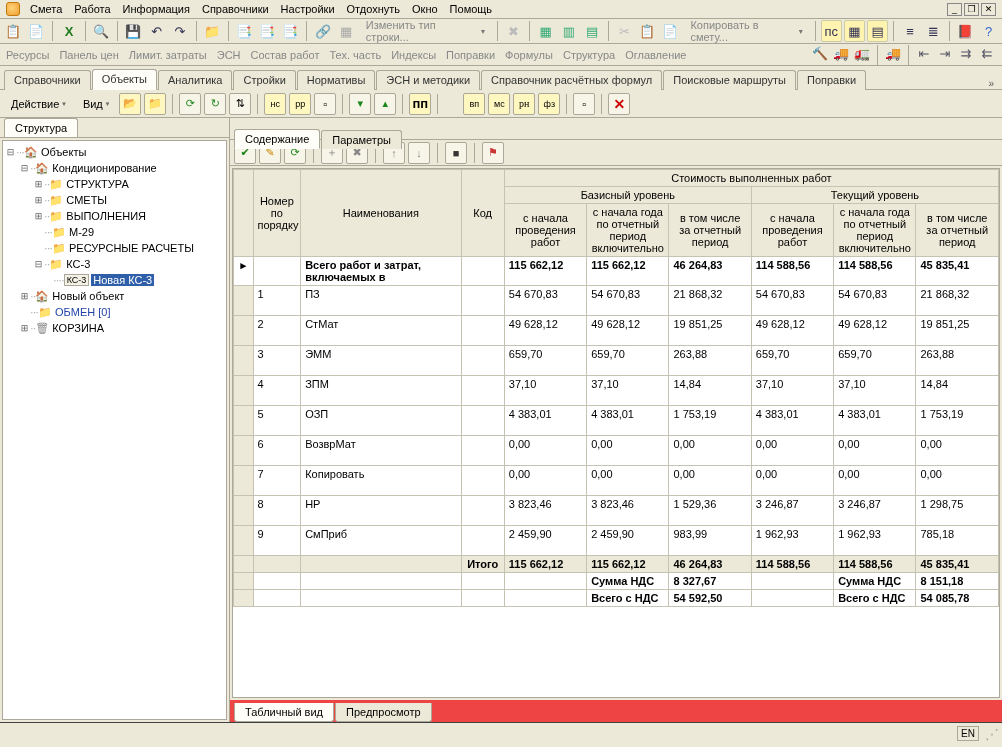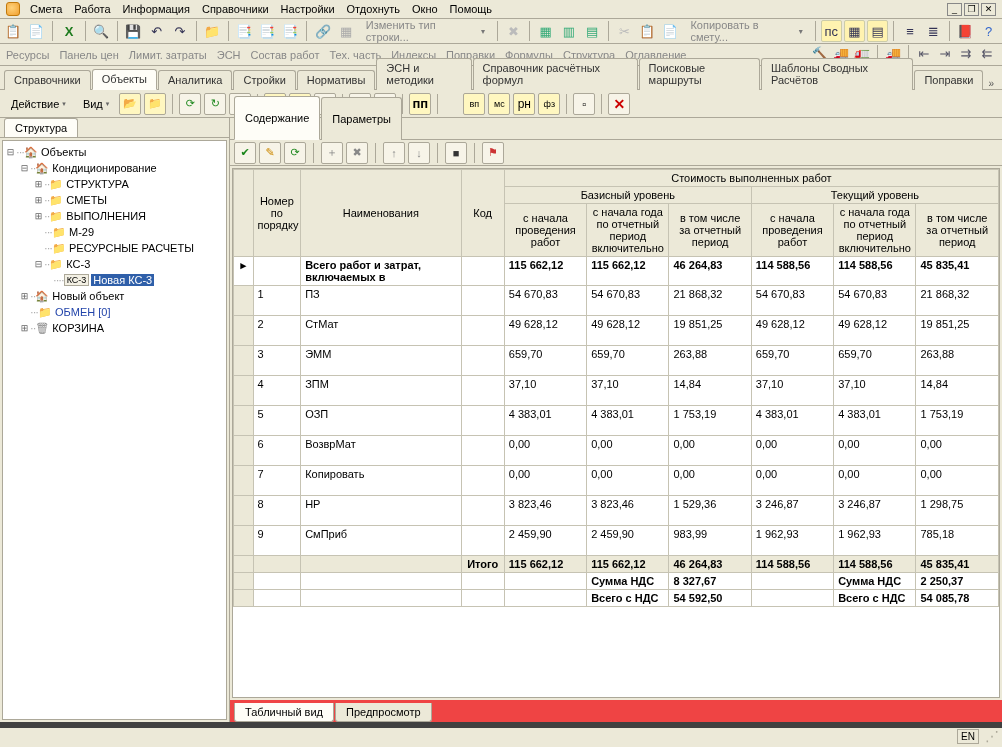--- a/index.html
+++ b/index.html
@@ -188,26 +188,26 @@
   
   .right-pane { flex: 1; display:flex; flex-direction:column; }
   .content-tabs {
     height: 22px;
     display: flex; align-items: flex-end;
     padding-left: 4px;
     border-bottom: 1px solid #aca899;
     background:#ece9d8;
   }
   .content-tabs .ctab {
-    padding: 15px 10px;
+    padding: 3px 10px;
     border:1px solid #aca899; border-bottom:none;
     border-radius: 3px 3px 0 0;
     margin-right:1px;
     background:#ece9d8;
-    position:relative; top:1px;
+    position:relative; top:10px;
     cursor:default;
   }
   .content-tabs .ctab.active { background:#fefdf7; border-bottom:1px solid #fefdf7; }
   .grid-toolbar {
     height: 26px;
     display:flex;align-items:center;
     padding:0 4px; gap:3px;
     border-bottom:1px solid #aca899;
     background:#ece9d8;
   }
@@ -258,21 +258,21 @@
     border-top:none;
     border-radius:0 0 3px 3px;
     margin-right:1px;
     background:#ece9d8;
     cursor:default;
   }
   .bottom-tabs .btab.active { background:#fefdf7; }
   
   .statusbar {
     height: 22px;
-    border-top:6px solid #404040;
+    border-top:1px solid #404040;
     display:flex; align-items:center;
     padding:0 6px;
     background:#ece9d8;
   }
   .statusbar .lang { margin-left:auto; border:1px solid #aca899;padding:1px 3px;font-size:10px; }
   .statusbar .grip { margin-left:6px; color:#aca899; font-size:14px; letter-spacing:-3px; }
 </style>
 </head>
 <body>
 
@@ -371,21 +371,20 @@
 
 <div class="navtabs-wrap">
   <div class="navtab">Справочники</div>
   <div class="navtab active">Объекты</div>
   <div class="navtab">Аналитика</div>
   <div class="navtab">Стройки</div>
   <div class="navtab">Нормативы</div>
   <div class="navtab">ЭСН и методики</div>
   <div class="navtab">Справочник расчётных формул</div>
   <div class="navtab">Поисковые маршруты</div>
-  <div class="navtab">Шаблоны Сводных Расчётов</div>
   <div class="navtab">Поправки</div>
   <div class="chev">»</div>
 </div>
 
 <div class="actionbar">
   <div class="wordbtn">
       <span>Действие</span>
       <span class="caret">▾</span>
     </div>
   <div class="wordbtn">
@@ -403,21 +402,21 @@
   <div class="sqbtn yellow" style="font-size:9px;">рр</div>
   <div class="sqbtn">▫</div>
   <div class="tsep"></div>
   <div class="sqbtn" style="color:#1a861a;">▾</div>
   <div class="sqbtn" style="color:#1a861a;">▴</div>
   <div class="tsep"></div>
   <div class="sqbtn yellow" style="font-size:13px;font-weight:bold;">пп</div>
   <div class="tsep"></div>
   <div class="sqbtn yellow" style="font-size:9px;margin-left:19px;">вп</div>
   <div class="sqbtn yellow" style="font-size:9px;">мс</div>
-  <div class="sqbtn yellow" style="font-size:12px;">рн</div>
+  <div class="sqbtn yellow" style="font-size:10px;font-family:Liberation Serif, serif;">рн</div>
   <div class="sqbtn yellow" style="font-size:9px;">фз</div>
   <div class="tsep"></div>
   <div class="sqbtn">▫</div>
   <div class="tsep"></div>
   <div class="sqbtn">
       <span class="redx">✕</span>
     </div>
 </div>
 
 <div class="body-split">
@@ -706,21 +705,21 @@
           <tr class="sum-row">
             <td class="rownum-col"></td>
               <td></td>
               <td></td>
               <td></td>
               <td></td>
             <td>Сумма НДС</td>
             <td>8 327,67</td>
             <td></td>
             <td>Сумма НДС</td>
-            <td>2 250,37</td>
+            <td>8 151,18</td>
           </tr>
           <tr class="sum-row">
             <td class="rownum-col"></td>
               <td></td>
               <td></td>
               <td></td>
               <td></td>
             <td>Всего с НДС</td>
             <td>54 592,50</td>
             <td></td>

